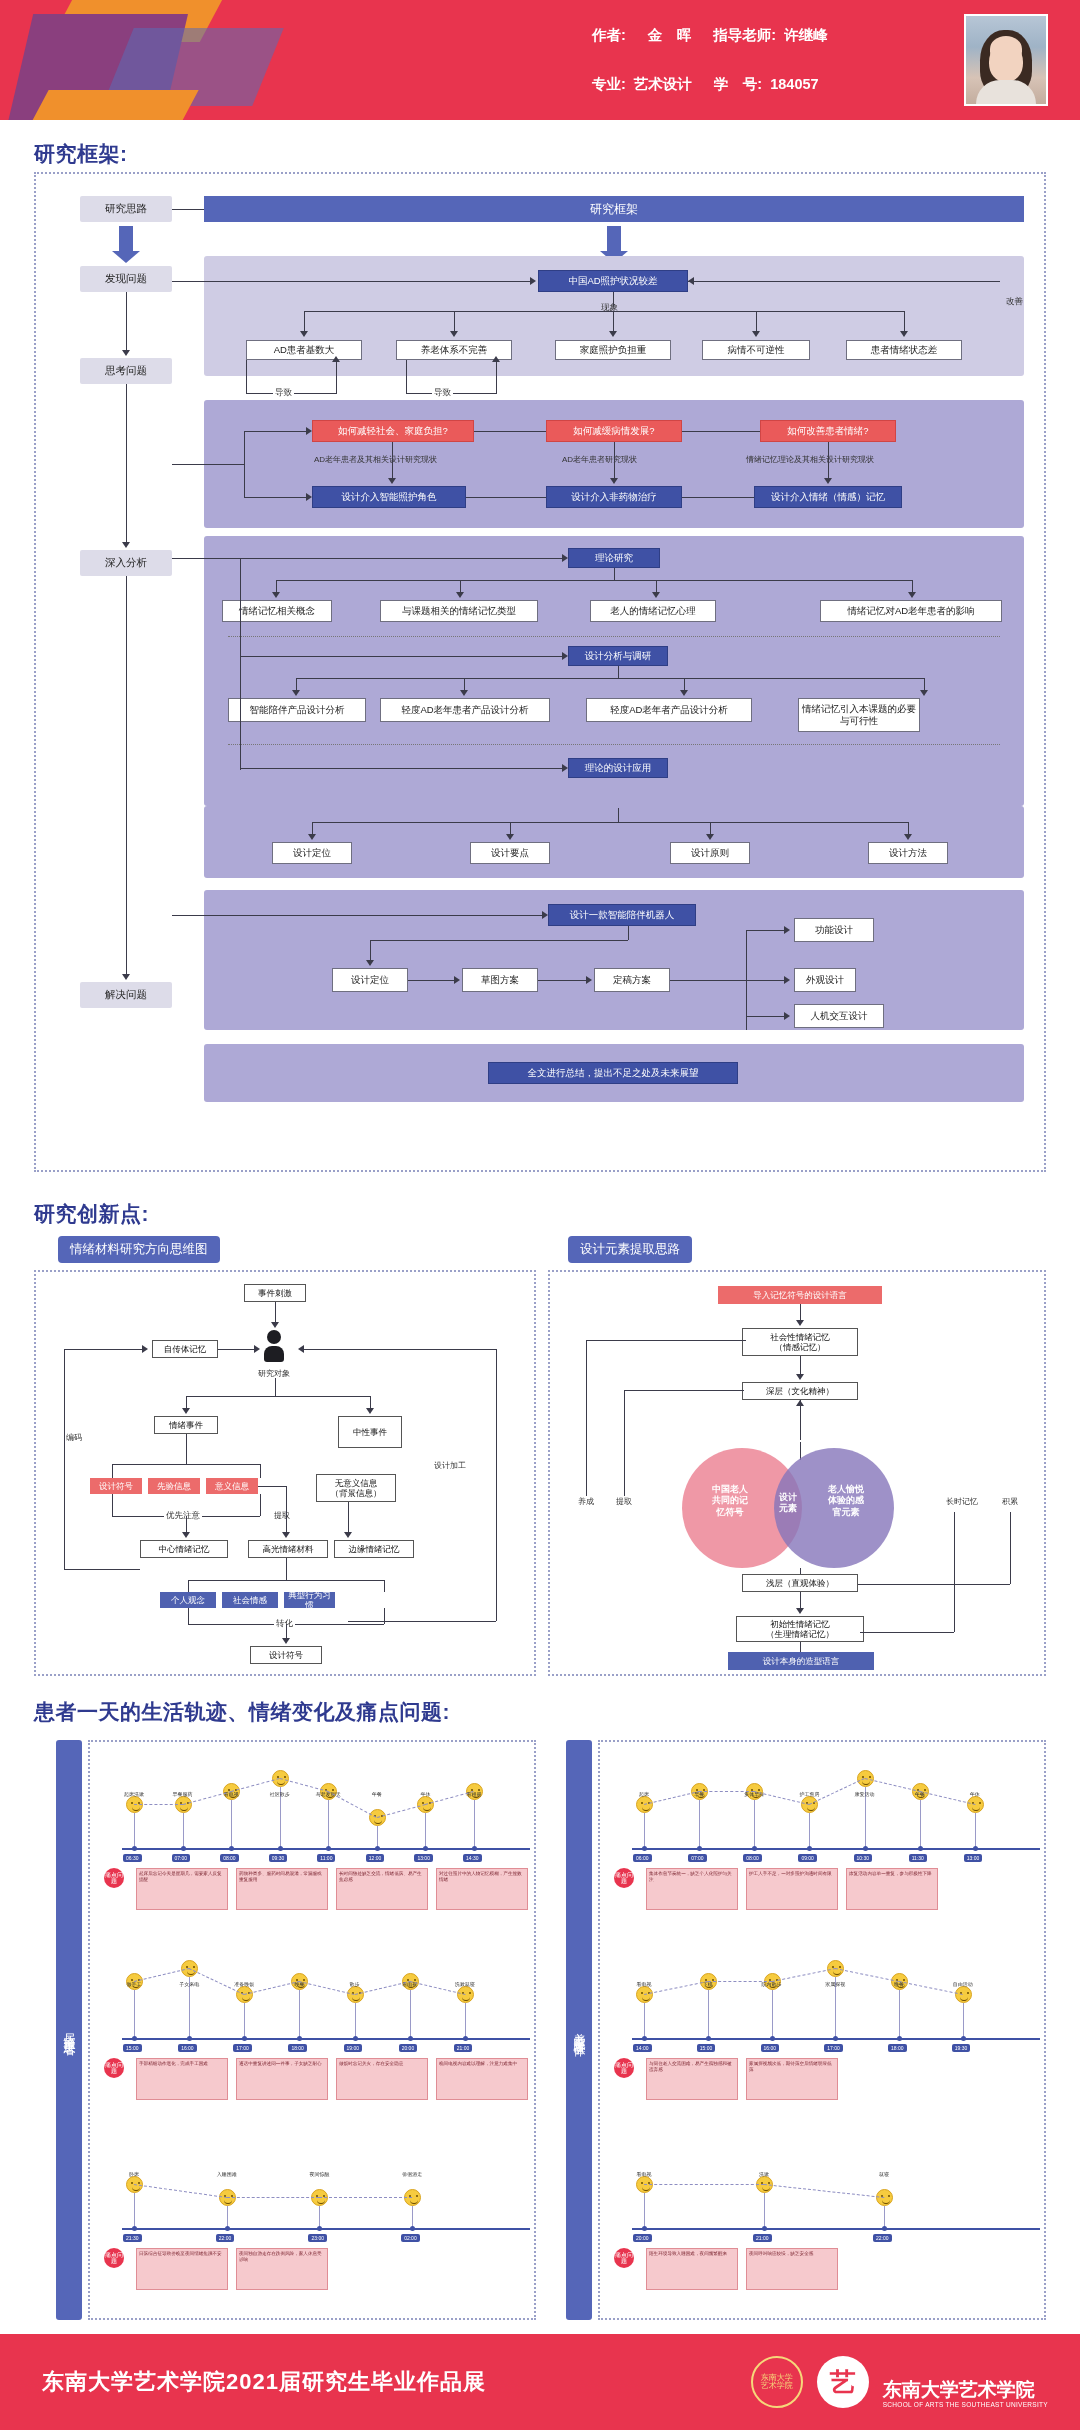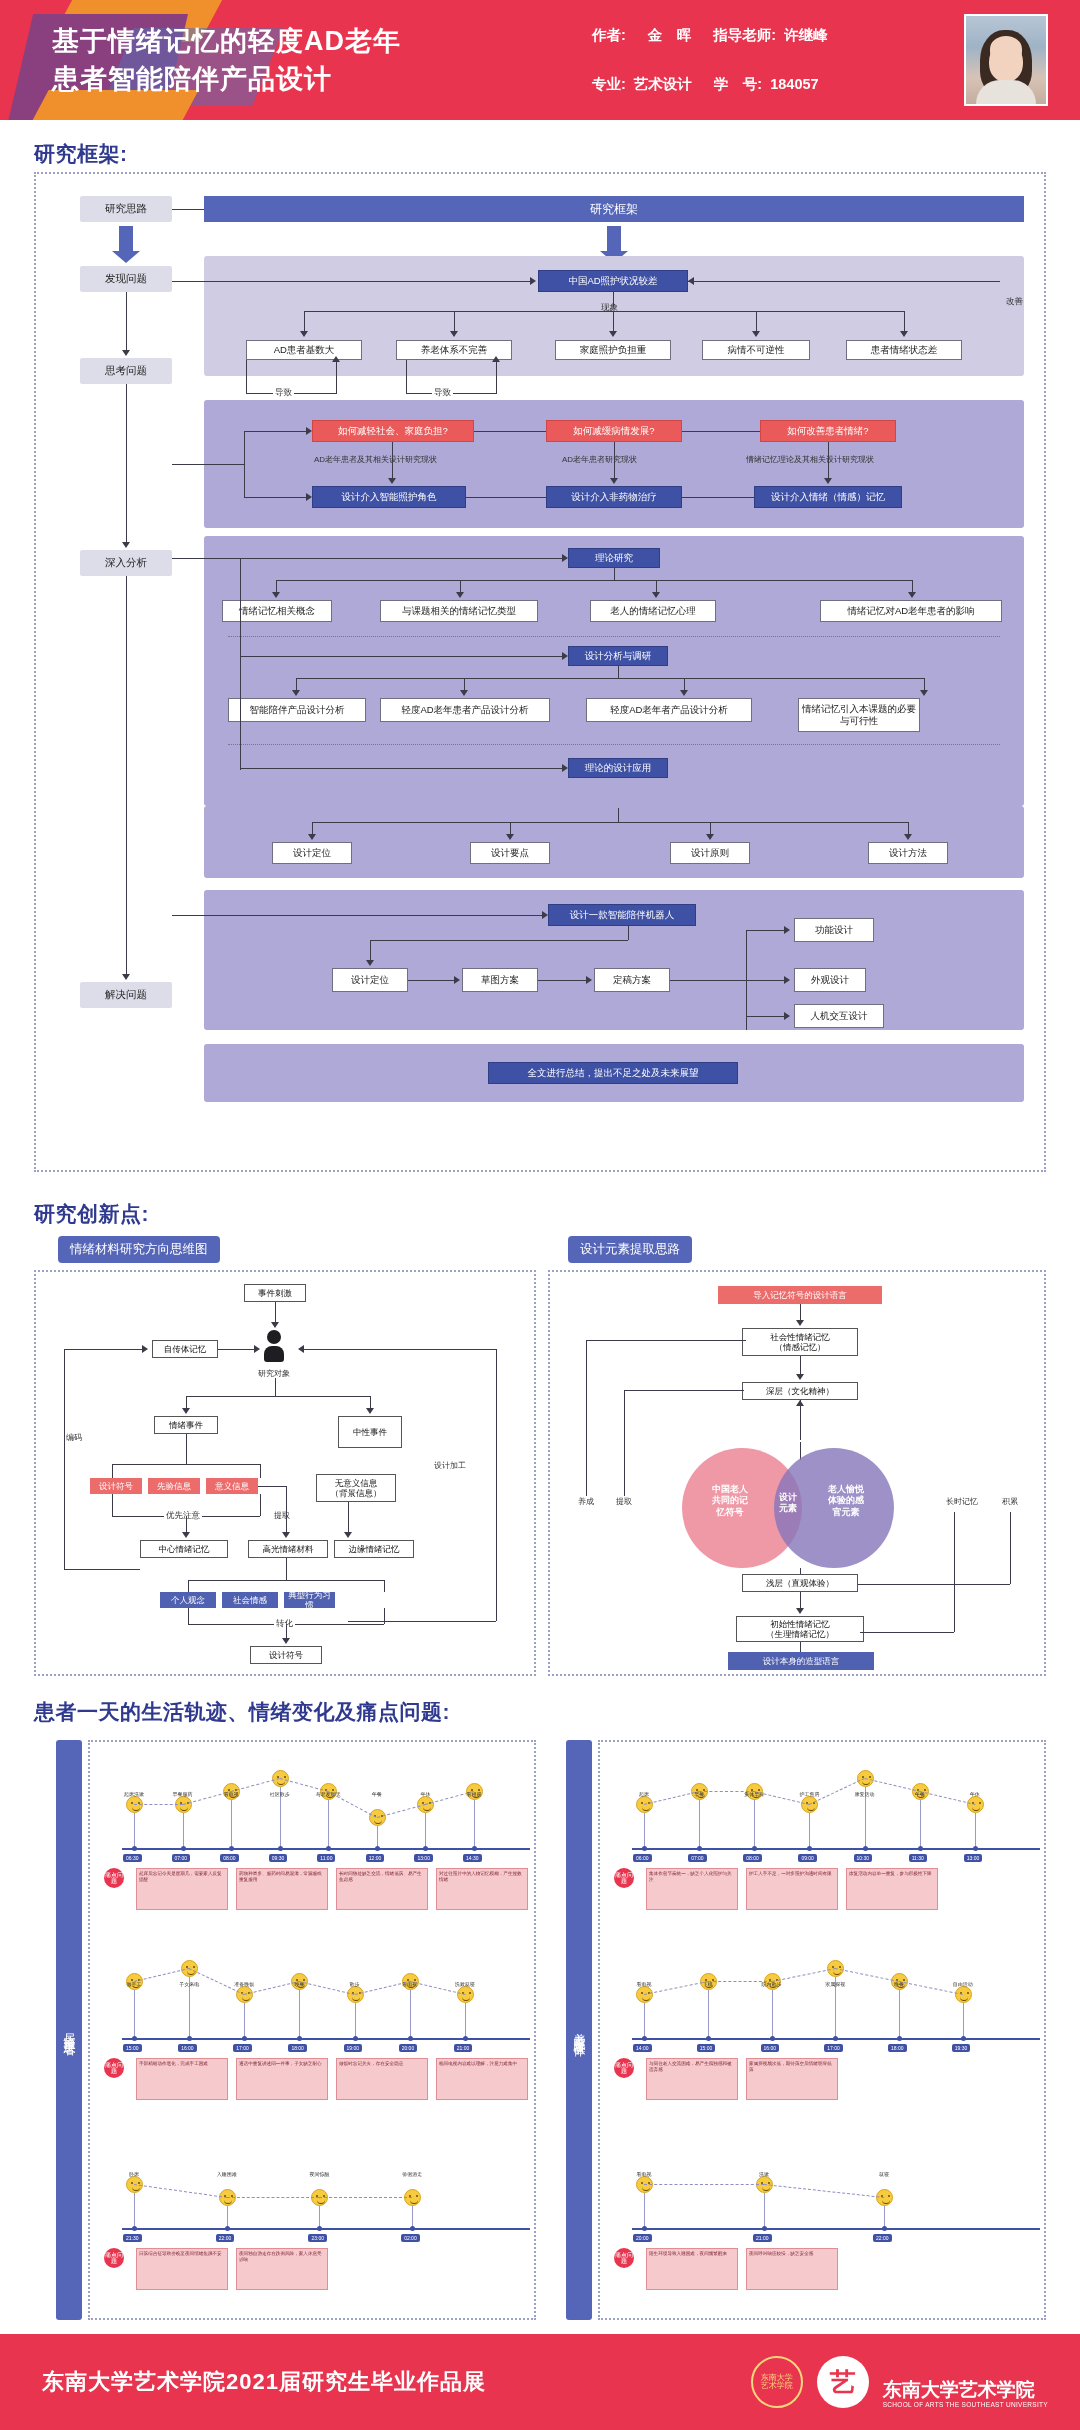--- a/index.html
+++ b/index.html
@@ -241,24 +241,20 @@
 </style>
 </head>
 <body>
 
 <div class="header">
   <div class="hdr-shape sh-orange-top"></div>
   <div class="hdr-shape sh-purple"></div>
   <div class="hdr-shape sh-blue"></div>
   <div class="hdr-shape sh-orange-bot"></div>
 
-  <div class="hdr-title">
-    <div>基于情绪记忆的轻度AD老年</div>
-    <div>患者智能陪伴产品设计</div>
-  </div>
 
   <div class="hdr-meta">
     <div class="row">
       <span>作者:</span>
       <span class="m-gap"></span>
       <span>金　晖</span>
       <span class="m-gap"></span>
       <span>指导老师:</span>
       <span class="m-gap" style="width:8px"></span>
       <span>许继峰</span>
@@ -468,21 +464,21 @@
     <div class="ln lnh" style="left:466px;top:90px;width:76px;"></div>
     <div class="ln lnv" style="left:542px;top:40px;height:100px;"></div>
     <div class="ln lnh" style="left:542px;top:40px;width:40px;"></div>
     <div class="arw arw-r" style="left:580px;top:36px;"></div>
     <div class="ln lnh" style="left:542px;top:90px;width:40px;"></div>
     <div class="arw arw-r" style="left:580px;top:86px;"></div>
     <div class="ln lnh" style="left:542px;top:126px;width:40px;"></div>
     <div class="arw arw-r" style="left:580px;top:122px;"></div>
 
     <div class="nodeW" style="left:590px;top:28px;width:80px;height:24px;">功能设计</div>
-    <div class="nodeW" style="left:590px;top:78px;width:72px;height:24px;">外观设计</div>
+    <div class="nodeW" style="left:590px;top:78px;width:62px;height:24px;">外观设计</div>
     <div class="nodeW" style="left:590px;top:114px;width:90px;height:24px;">人机交互设计</div>
   </div>
 
   <div class="band2" style="position:absolute;left:168px;top:870px;width:820px;height:58px;">
     <div class="nodeB" style="left:284px;top:18px;width:250px;height:22px;">全文进行总结，提出不足之处及未来展望</div>
   </div>
 </div>
 
 <div style="position:absolute;left:34px;top:1200px;" class="sec-title">研究创新点:</div>
 

